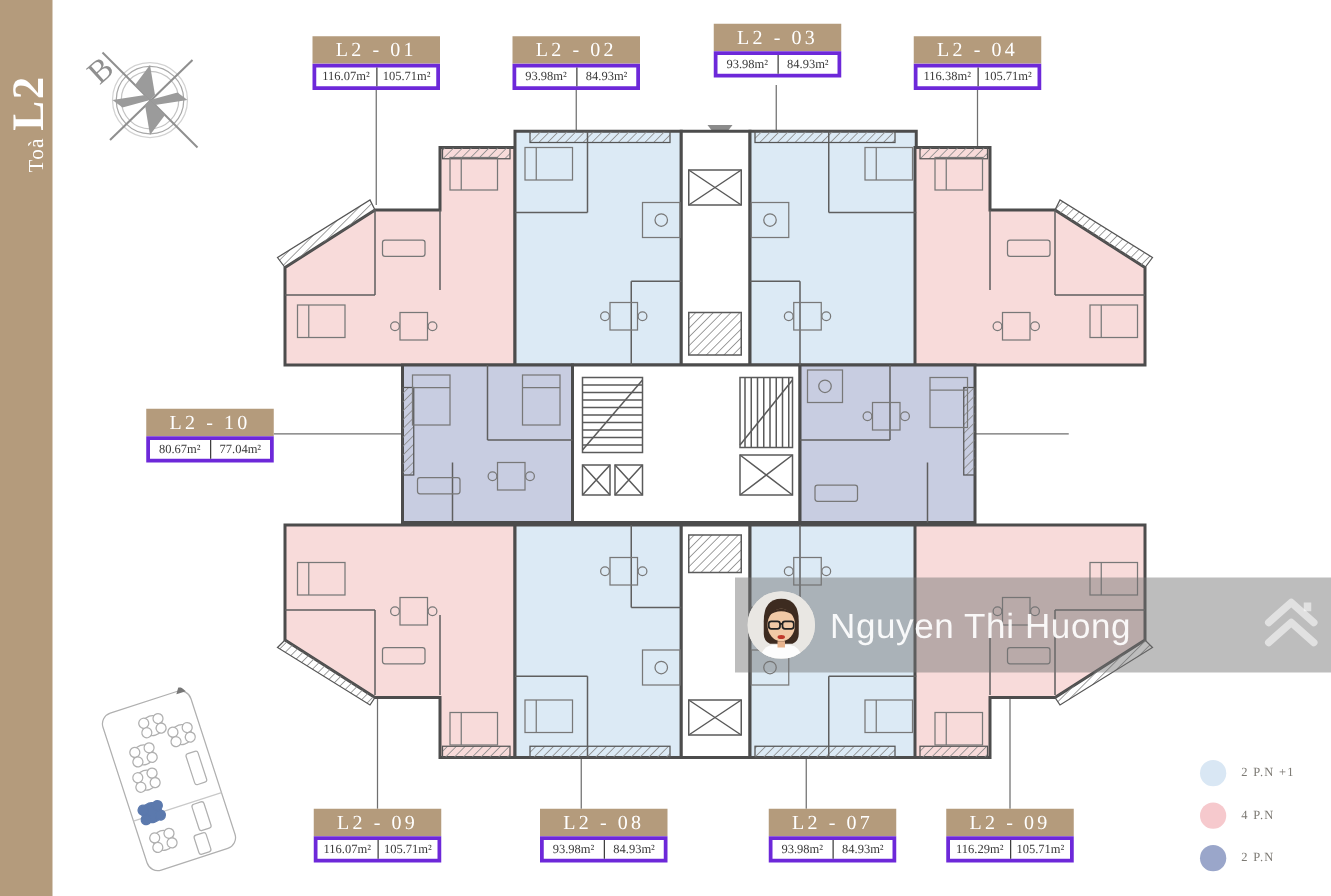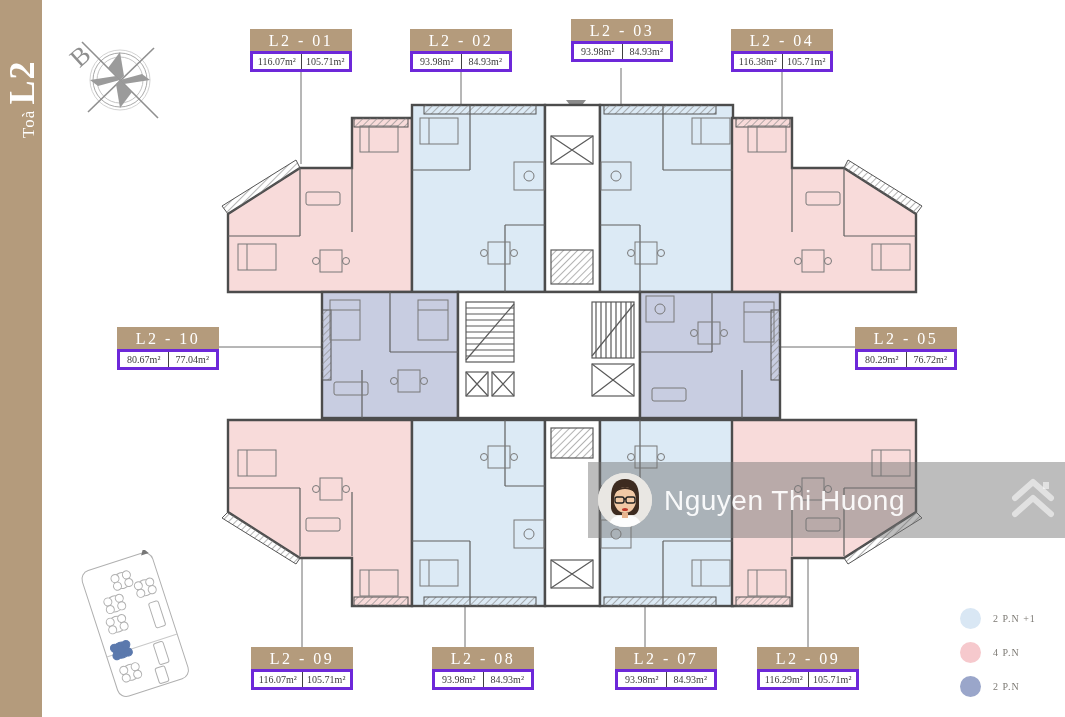--- a/index.html
+++ b/index.html
@@ -234,27 +234,20 @@
         <span>84.93m²</span>
       </div>
   </div>
   <div class="unit-label" style="left:731px;top:29px;">
     <div class="hdr">L2 - 04</div>
     <div class="areas">
         <span>116.38m²</span>
         <span>105.71m²</span>
       </div>
   </div>
-  <div class="unit-label" style="left:855px;top:327px;">
-    <div class="hdr">L2 - 05</div>
-    <div class="areas">
-        <span>80.29m²</span>
-        <span>76.72m²</span>
-      </div>
-  </div>
   <div class="unit-label" style="left:117px;top:327px;">
     <div class="hdr">L2 - 10</div>
     <div class="areas">
         <span>80.67m²</span>
         <span>77.04m²</span>
       </div>
   </div>
   <div class="unit-label" style="left:251px;top:647px;border-radius:13px;">
     <div class="hdr">L2 - 09</div>
     <div class="areas">

